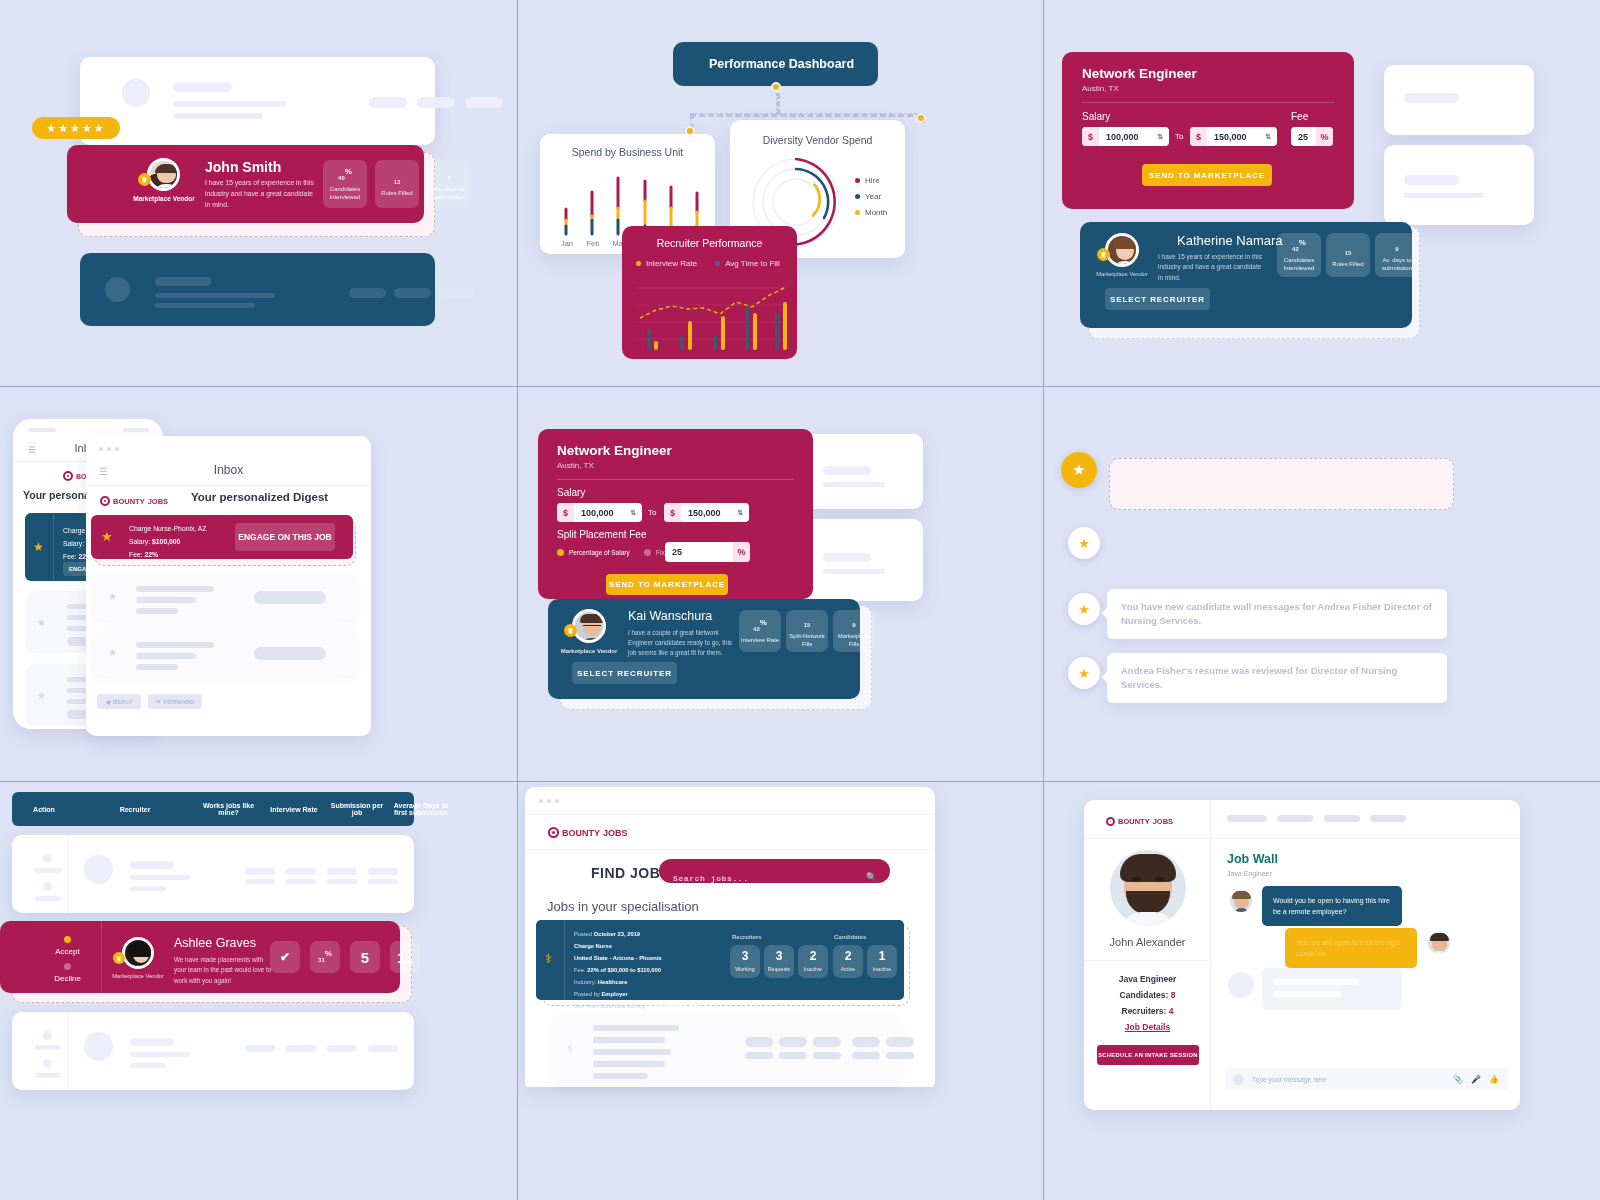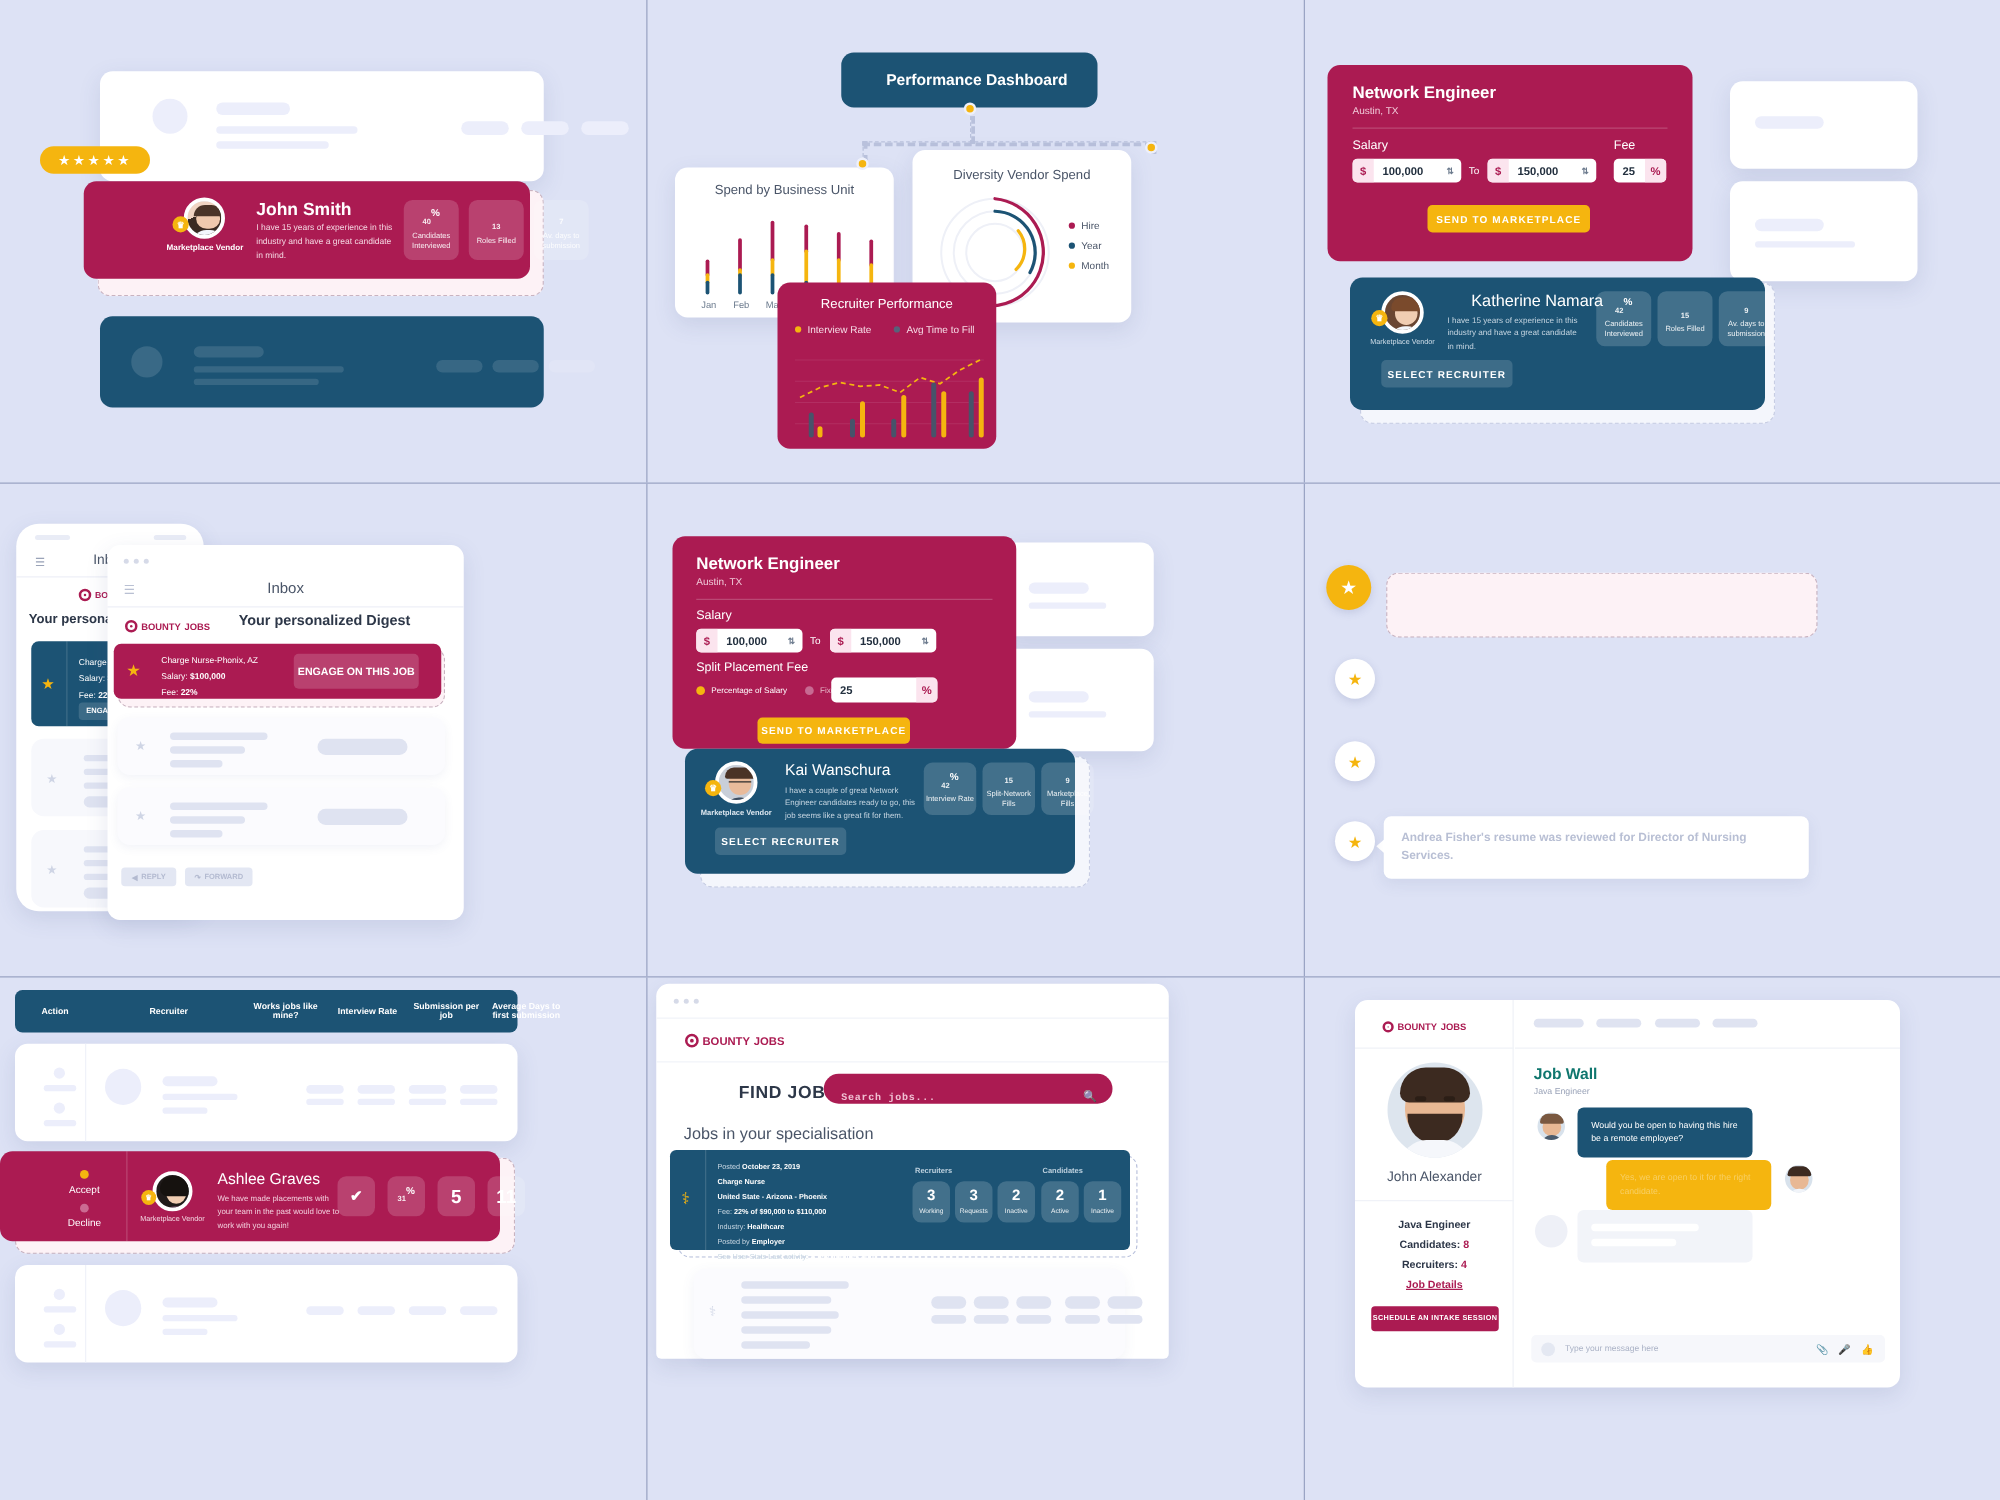--- a/index.html
+++ b/index.html
@@ -546,20 +546,23 @@
 
   <div class="vline" style="grid-column:4; grid-row:3;"></div>
 
   <div class="cell">
     <div class="dash-shadow" style="left:65px; top:71px; width:345px; height:52px;"></div>
     <div class="star-chip active" style="left:17px; top:65px; width:36px; height:36px; font-size:15px;">★</div>
 
     <div class="star-chip" style="left:24px; top:140px; width:32px; height:32px; font-size:13px;">★</div>
 
     <div class="star-chip" style="left:24px; top:206px; width:32px; height:32px; font-size:13px;">★</div>
+    <div class="bubble" style="left:63px; top:202px; width:340px; background:#fff; color:#fff; box-shadow:0 4px 12px rgba(80,95,150,.1);">
+      <span style="color:#b8bfd4; font-weight:bold;">You have new candidate wall messages for Andrea Fisher Director of Nursing Services.</span>
+    </div>
 
     <div class="star-chip" style="left:24px; top:270px; width:32px; height:32px; font-size:13px;">★</div>
     <div class="bubble" style="left:63px; top:266px; width:340px; background:#fff; color:#fff; box-shadow:0 4px 12px rgba(80,95,150,.1);">
       <span style="color:#b8bfd4; font-weight:bold;">Andrea Fisher's resume was reviewed for Director of Nursing Services.</span>
     </div>
   </div>
 
   <div class="hline" style="grid-column:1 / -1; grid-row:4;"></div>
 
   <div class="cell">

